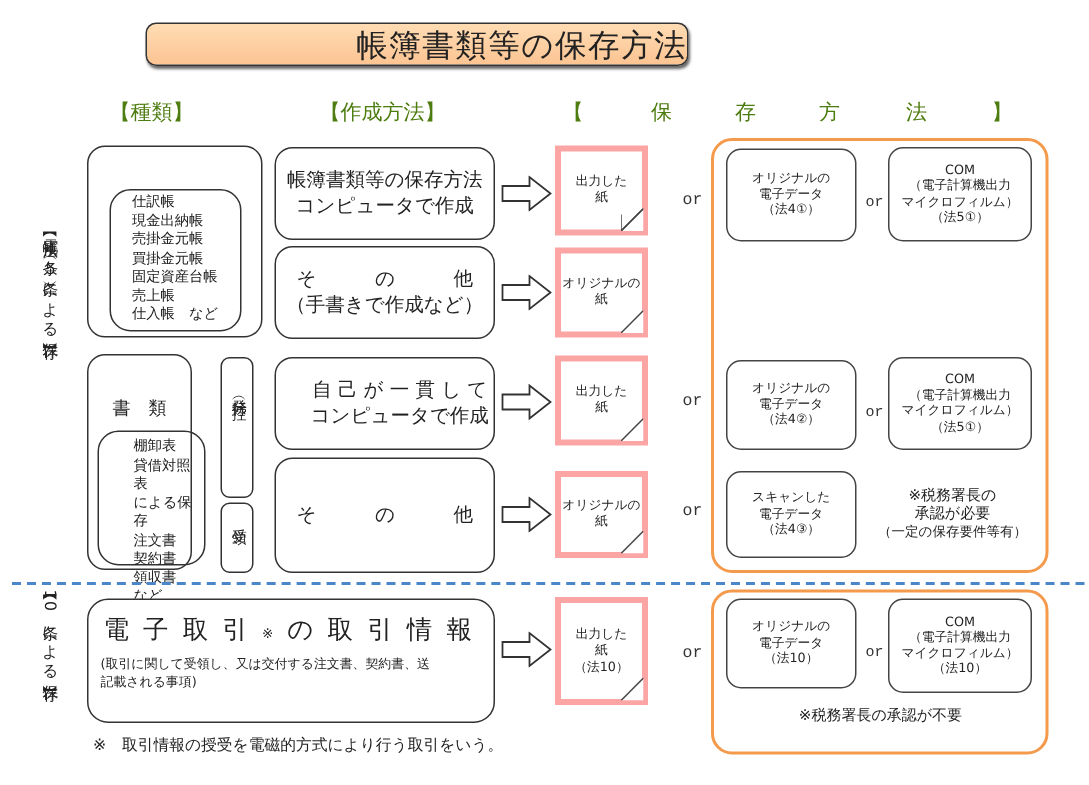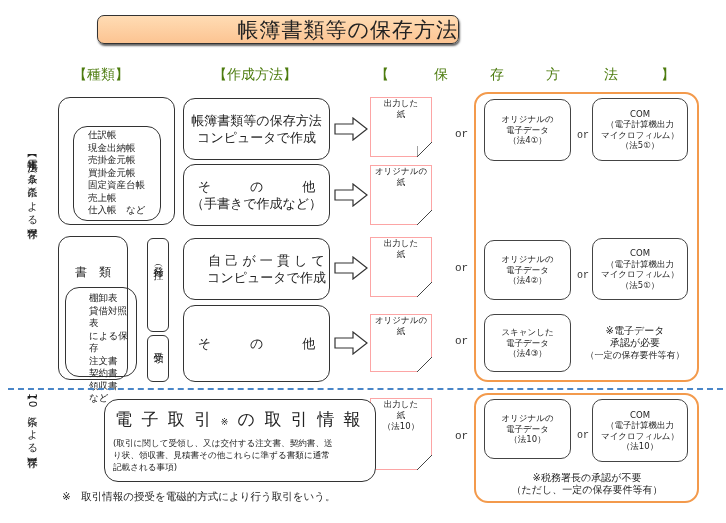--- a/index.html
+++ b/index.html
@@ -6,22 +6,22 @@
   body{width:726px;height:523px;position:relative;overflow:hidden;font-family:"DejaVu Sans",sans-serif;color:#222;}
   .abs{position:absolute;}
   .title-bar{left:97px;top:15px;width:362px;height:29px;border:1.5px solid #333;border-radius:7px;
     background:linear-gradient(#ffdcb4,#fcc492);box-shadow:1px 2px 2px #666;display:flex;align-items:center;justify-content:flex-end;
     font-size:21px;letter-spacing:1px;color:#222;box-sizing:border-box;padding-left:56px;}
   .hdr{font-size:14px;color:#4d7c0f;}
   .rbox{border:1.3px solid #333;border-radius:12px;background:#fff;box-sizing:border-box;}
   .ibr{border:1.2px solid #333;border-radius:14px;box-sizing:border-box;}
   .small{font-size:9.5px;line-height:12.5px;}
   .vtext{writing-mode:vertical-rl;font-size:10.5px;letter-spacing:1px;}
-  .paper{border:1px solid #fca5a5;background:#fff;box-sizing:border-box;font-size:8.5px;line-height:11px;text-align:center;
-    display:flex;align-items:flex-start;justify-content:center;}
+  .paper{border:4px solid #fca5a5;background:#fff;box-sizing:border-box;font-size:8.5px;line-height:11px;text-align:center;
+    display:flex;align-items:center;justify-content:center;}
   .paper .fold{position:absolute;right:-1px;bottom:-1px;width:15px;height:15px;}
   .orange{border:2px solid #f39a4c;border-radius:14px;box-sizing:border-box;}
   .ebox{border:1.2px solid #444;border-radius:10px;box-sizing:border-box;background:#fff;font-size:8.5px;line-height:10.5px;text-align:center;
     display:flex;align-items:center;justify-content:center;}
   .or{font-size:11px;color:#333;font-family:Liberation Mono, monospace;}
   .method{font-size:13px;line-height:17px;}
   .arrow{width:34px;height:24px;}
   .note{font-size:10px;line-height:12px;text-align:center;}
 </style>
 </head>
@@ -197,36 +197,35 @@
     </div>
 </div>
 <div class="abs ebox" style="left:484px;top:314px;width:87px;height:58px;">
   <div>
       <div>スキャンした</div>
       <div>電子データ</div>
       <div>（法4③）</div>
     </div>
 </div>
 <div class="abs note" style="left:575px;top:325px;width:120px;">
-  <div>※電子データ</div>
+  <div>※税務署長の</div>
   <div>承認が必要</div>
   <div style="font-size:9px;">（一定の保存要件等有）</div>
 </div>
 
 <div class="abs" style="left:8px;top:388px;width:715px;height:0;border-top:2px dashed #4a86c8;"></div>
 
-<div class="abs rbox" style="left:58px;top:399px;width:272px;height:83px;border-radius:14px;margin-left:46px;">
+<div class="abs rbox" style="left:58px;top:399px;width:272px;height:83px;border-radius:14px;">
   <div class="abs" style="left:10px;top:8px;font-size:17px;letter-spacing:2px;white-space:nowrap;">
     <span>電 子 取 引</span>
     <span style="font-size:9px;">※</span>
     <span>の 取 引 情 報</span>
   </div>
   <div class="abs" style="left:8px;top:37px;font-size:8.6px;line-height:12px;white-space:nowrap;">
     <div>(取引に関して受領し、又は交付する注文書、契約書、送</div>
-    <div>り状、領収書、見積書その他これらに準ずる書類に通常</div>
     <div>記載される事項)</div>
   </div>
 </div>
 <div class="abs" style="left:62px;top:490px;font-size:10.5px;">※　取引情報の授受を電磁的方式により行う取引をいう。</div>
 
 <div class="abs orange" style="left:474px;top:393px;width:225px;height:110px;"></div>
 <div class="abs ebox" style="left:484px;top:399px;width:87px;height:60px;">
   <div>
       <div>オリジナルの</div>
       <div>電子データ</div>
@@ -237,14 +236,13 @@
 <div class="abs ebox" style="left:592px;top:399px;width:96px;height:63px;">
   <div>
       <div>COM</div>
       <div>（電子計算機出力</div>
       <div>マイクロフィルム）</div>
       <div>（法10）</div>
     </div>
 </div>
 <div class="abs note" style="left:478px;top:472px;width:218px;">
   <div>※税務署長の承認が不要</div>
-  <div>（ただし、一定の保存要件等有）</div>
 </div>
 
 </body></html>

